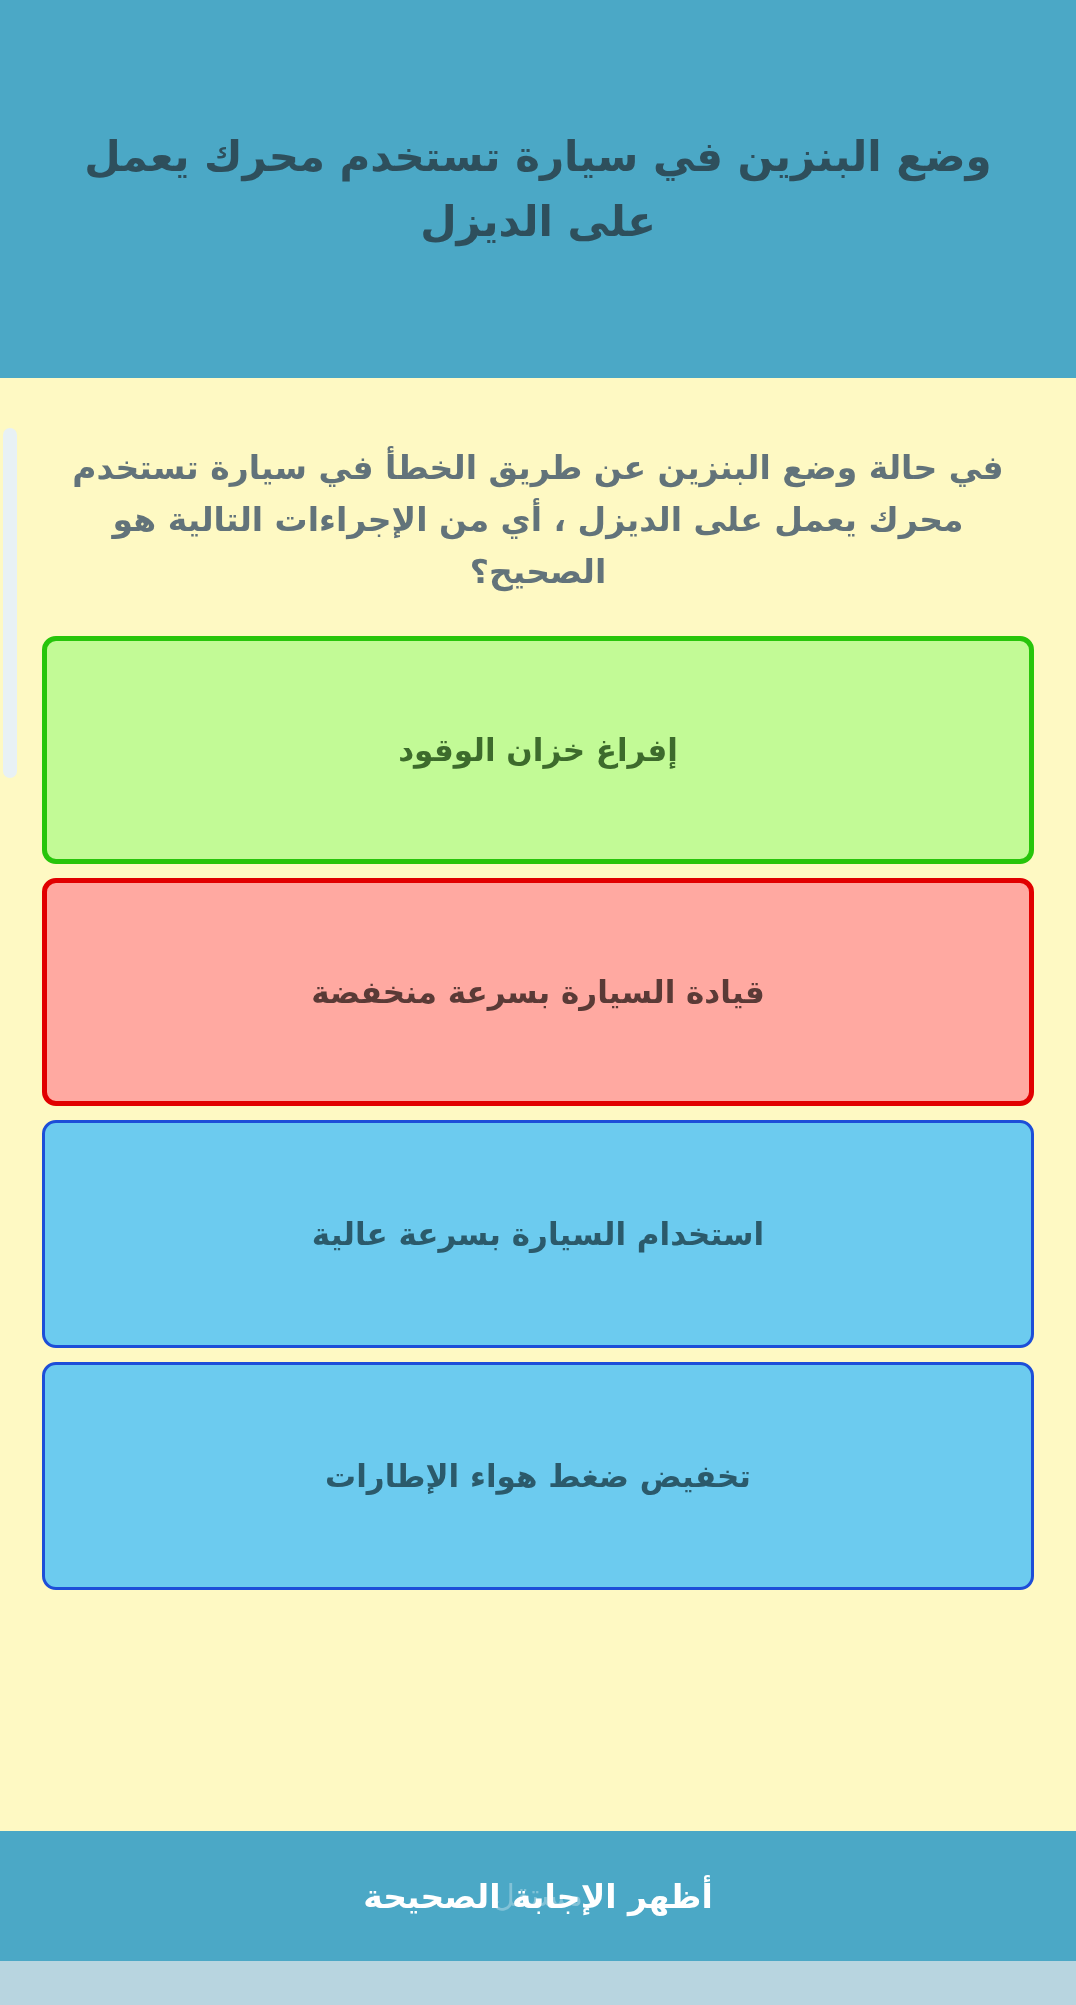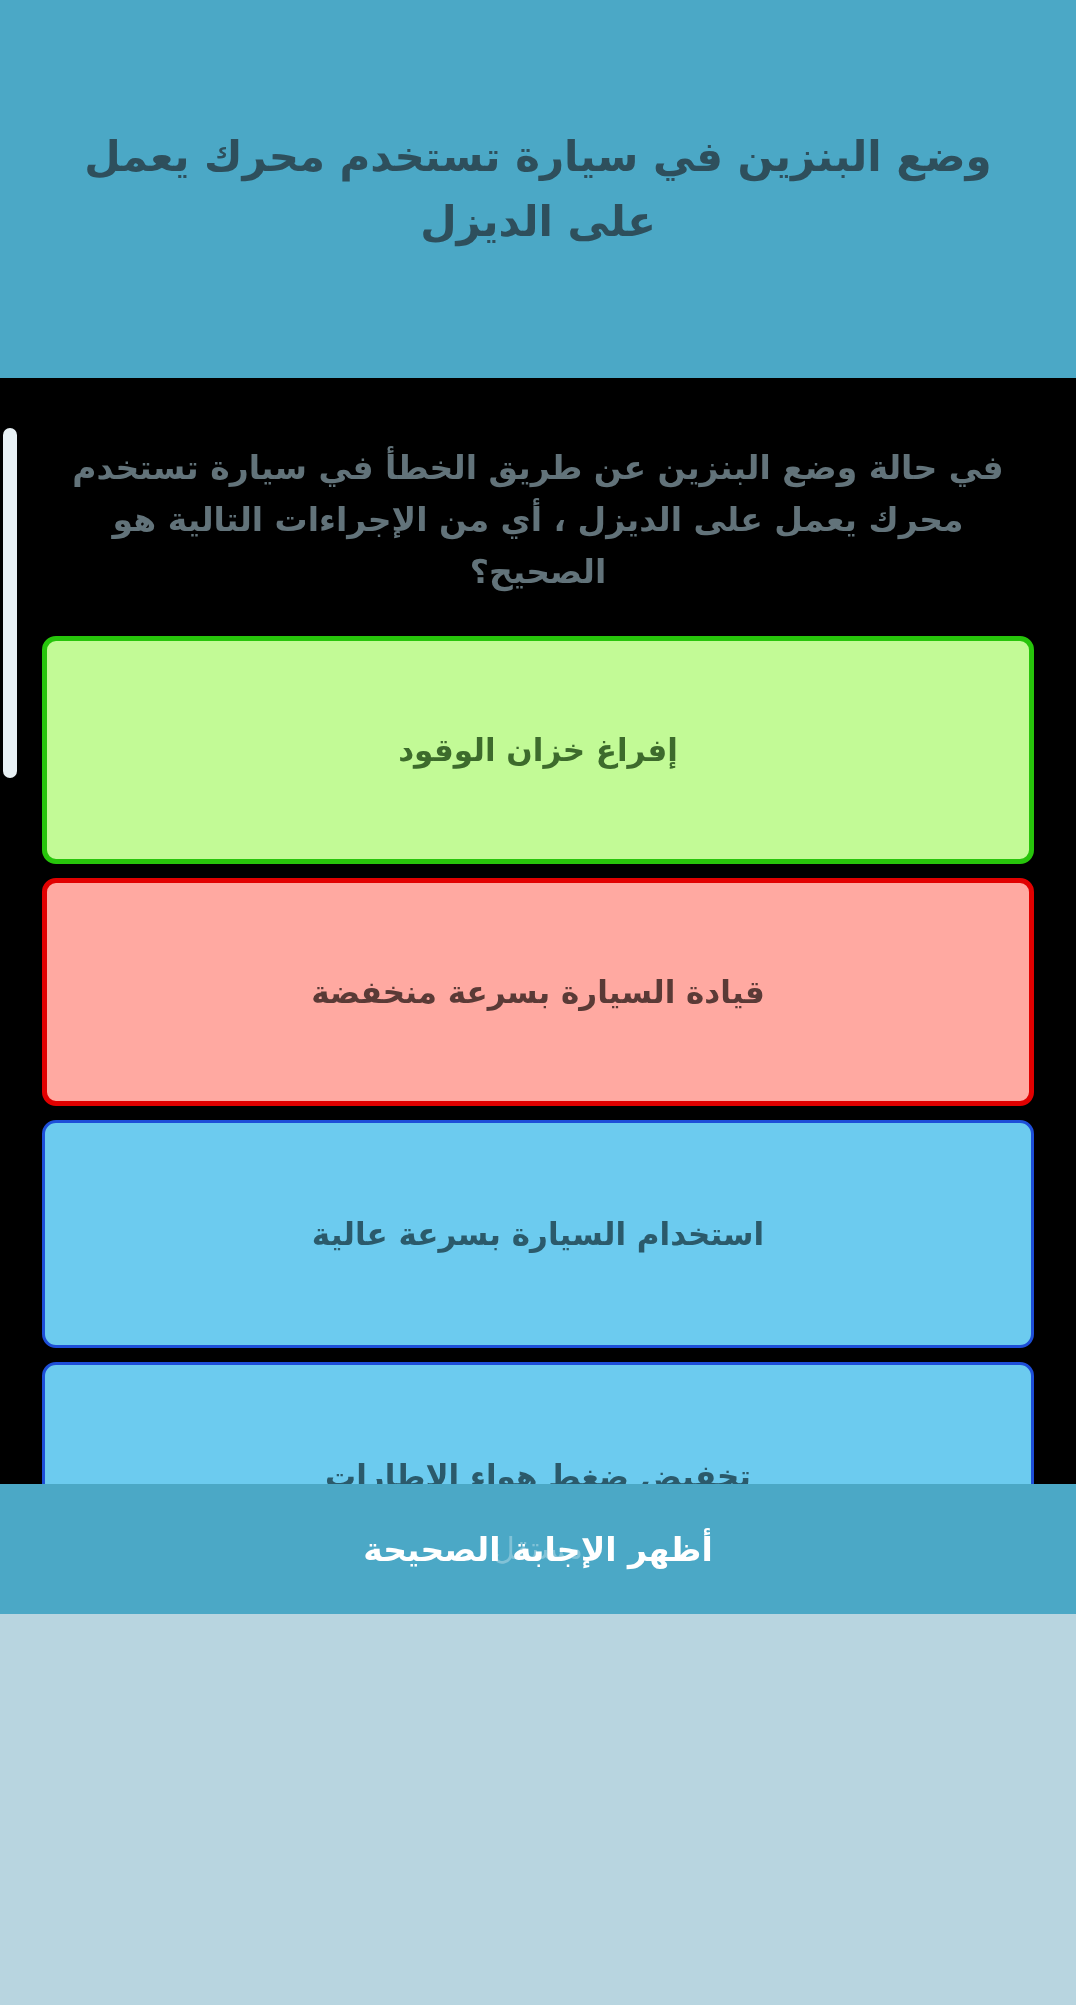--- a/index.html
+++ b/index.html
@@ -11,21 +11,21 @@
 
   body {
     font-family: "DejaVu Sans", "Liberation Sans", sans-serif;
     background: #b8d5e0;
     overflow: hidden;
   }
 
   .app {
     position: relative;
     width: 1076px;
-    height: 1614px;
+    height: 1961px;
     background: #b8d5e0;
     display: flex;
     flex-direction: column;
   }
 
   
   .header {
     background: #4ba8c6;
     height: 378px;
     flex: 0 0 378px;
@@ -42,21 +42,21 @@
     color: #2e4f5c;
     text-align: center;
     letter-spacing: 0px;
     direction: rtl;
   }
 
   
   .content {
     position: relative;
     flex: 1 1 auto;
-    background: #000000;
+    background: #fef9c3;
     padding: 52px 42px 0 42px;
     overflow: hidden;
   }
 
   .question {
     font-size: 33px;
     font-weight: bold;
     line-height: 1.58;
     color: #62737a;
     text-align: center;

